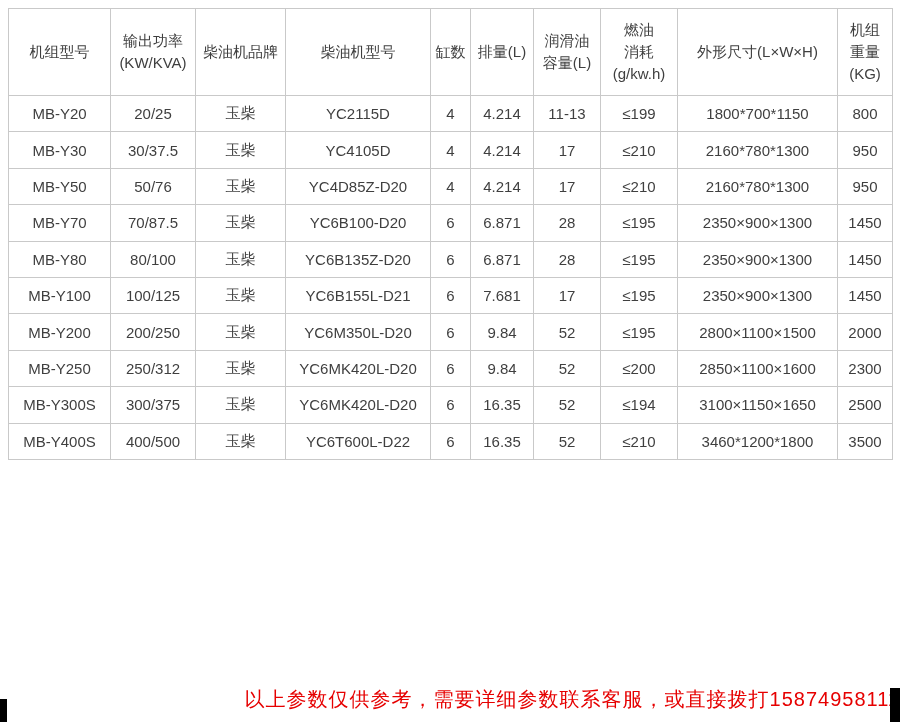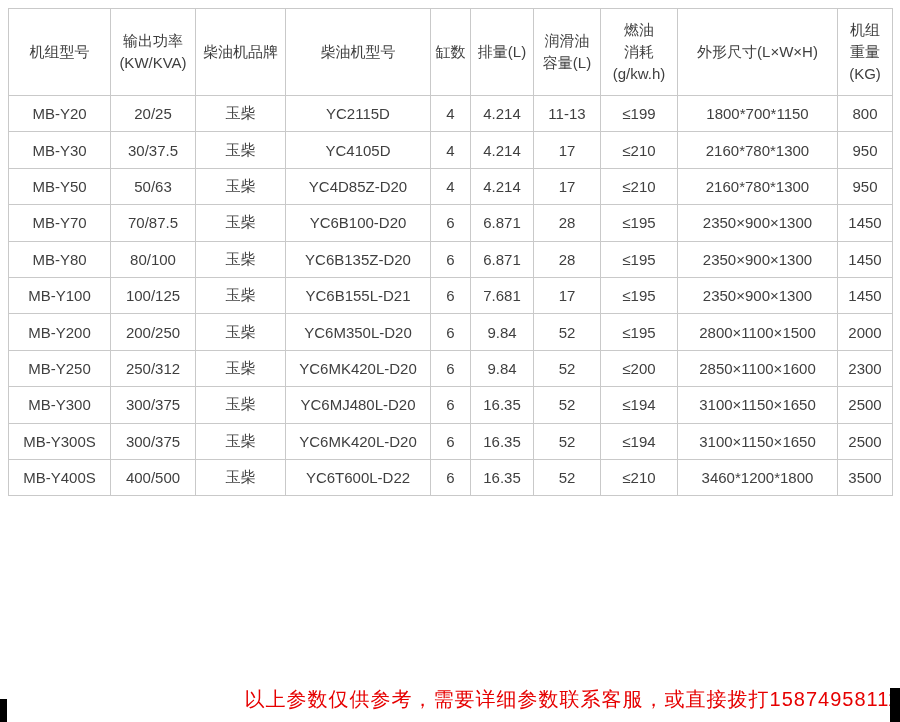--- a/index.html
+++ b/index.html
@@ -105,21 +105,21 @@
           <td>YC4105D</td>
           <td>4</td>
           <td>4.214</td>
           <td>17</td>
           <td>≤210</td>
           <td>2160*780*1300</td>
           <td>950</td>
         </tr>
         <tr>
           <td>MB-Y50</td>
-          <td>50/63</td>
+          <td>50/76</td>
           <td>玉柴</td>
           <td>YC4D85Z-D20</td>
           <td>4</td>
           <td>4.214</td>
           <td>17</td>
           <td>≤210</td>
           <td>2160*780*1300</td>
           <td>950</td>
         </tr>
         <tr>
@@ -176,44 +176,32 @@
           <td>玉柴</td>
           <td>YC6MK420L-D20</td>
           <td>6</td>
           <td>9.84</td>
           <td>52</td>
           <td>≤200</td>
           <td>2850×1100×1600</td>
           <td>2300</td>
         </tr>
         <tr>
-          <td>MB-Y300</td>
+          <td>MB-Y300S</td>
           <td>300/375</td>
           <td>玉柴</td>
-          <td>YC6MJ480L-D20</td>
+          <td>YC6MK420L-D20</td>
           <td>6</td>
           <td>16.35</td>
           <td>52</td>
           <td>≤194</td>
           <td>3100×1150×1650</td>
           <td>2500</td>
         </tr>
         <tr>
-          <td>MB-Y300S</td>
-          <td>300/375</td>
-          <td>玉柴</td>
-          <td>YC6MK420L-D20</td>
-          <td>6</td>
-          <td>16.35</td>
-          <td>52</td>
-          <td>≤194</td>
-          <td>3100×1150×1650</td>
-          <td>2500</td>
-        </tr>
-        <tr>
           <td>MB-Y400S</td>
           <td>400/500</td>
           <td>玉柴</td>
           <td>YC6T600L-D22</td>
           <td>6</td>
           <td>16.35</td>
           <td>52</td>
           <td>≤210</td>
           <td>3460*1200*1800</td>
           <td>3500</td>

